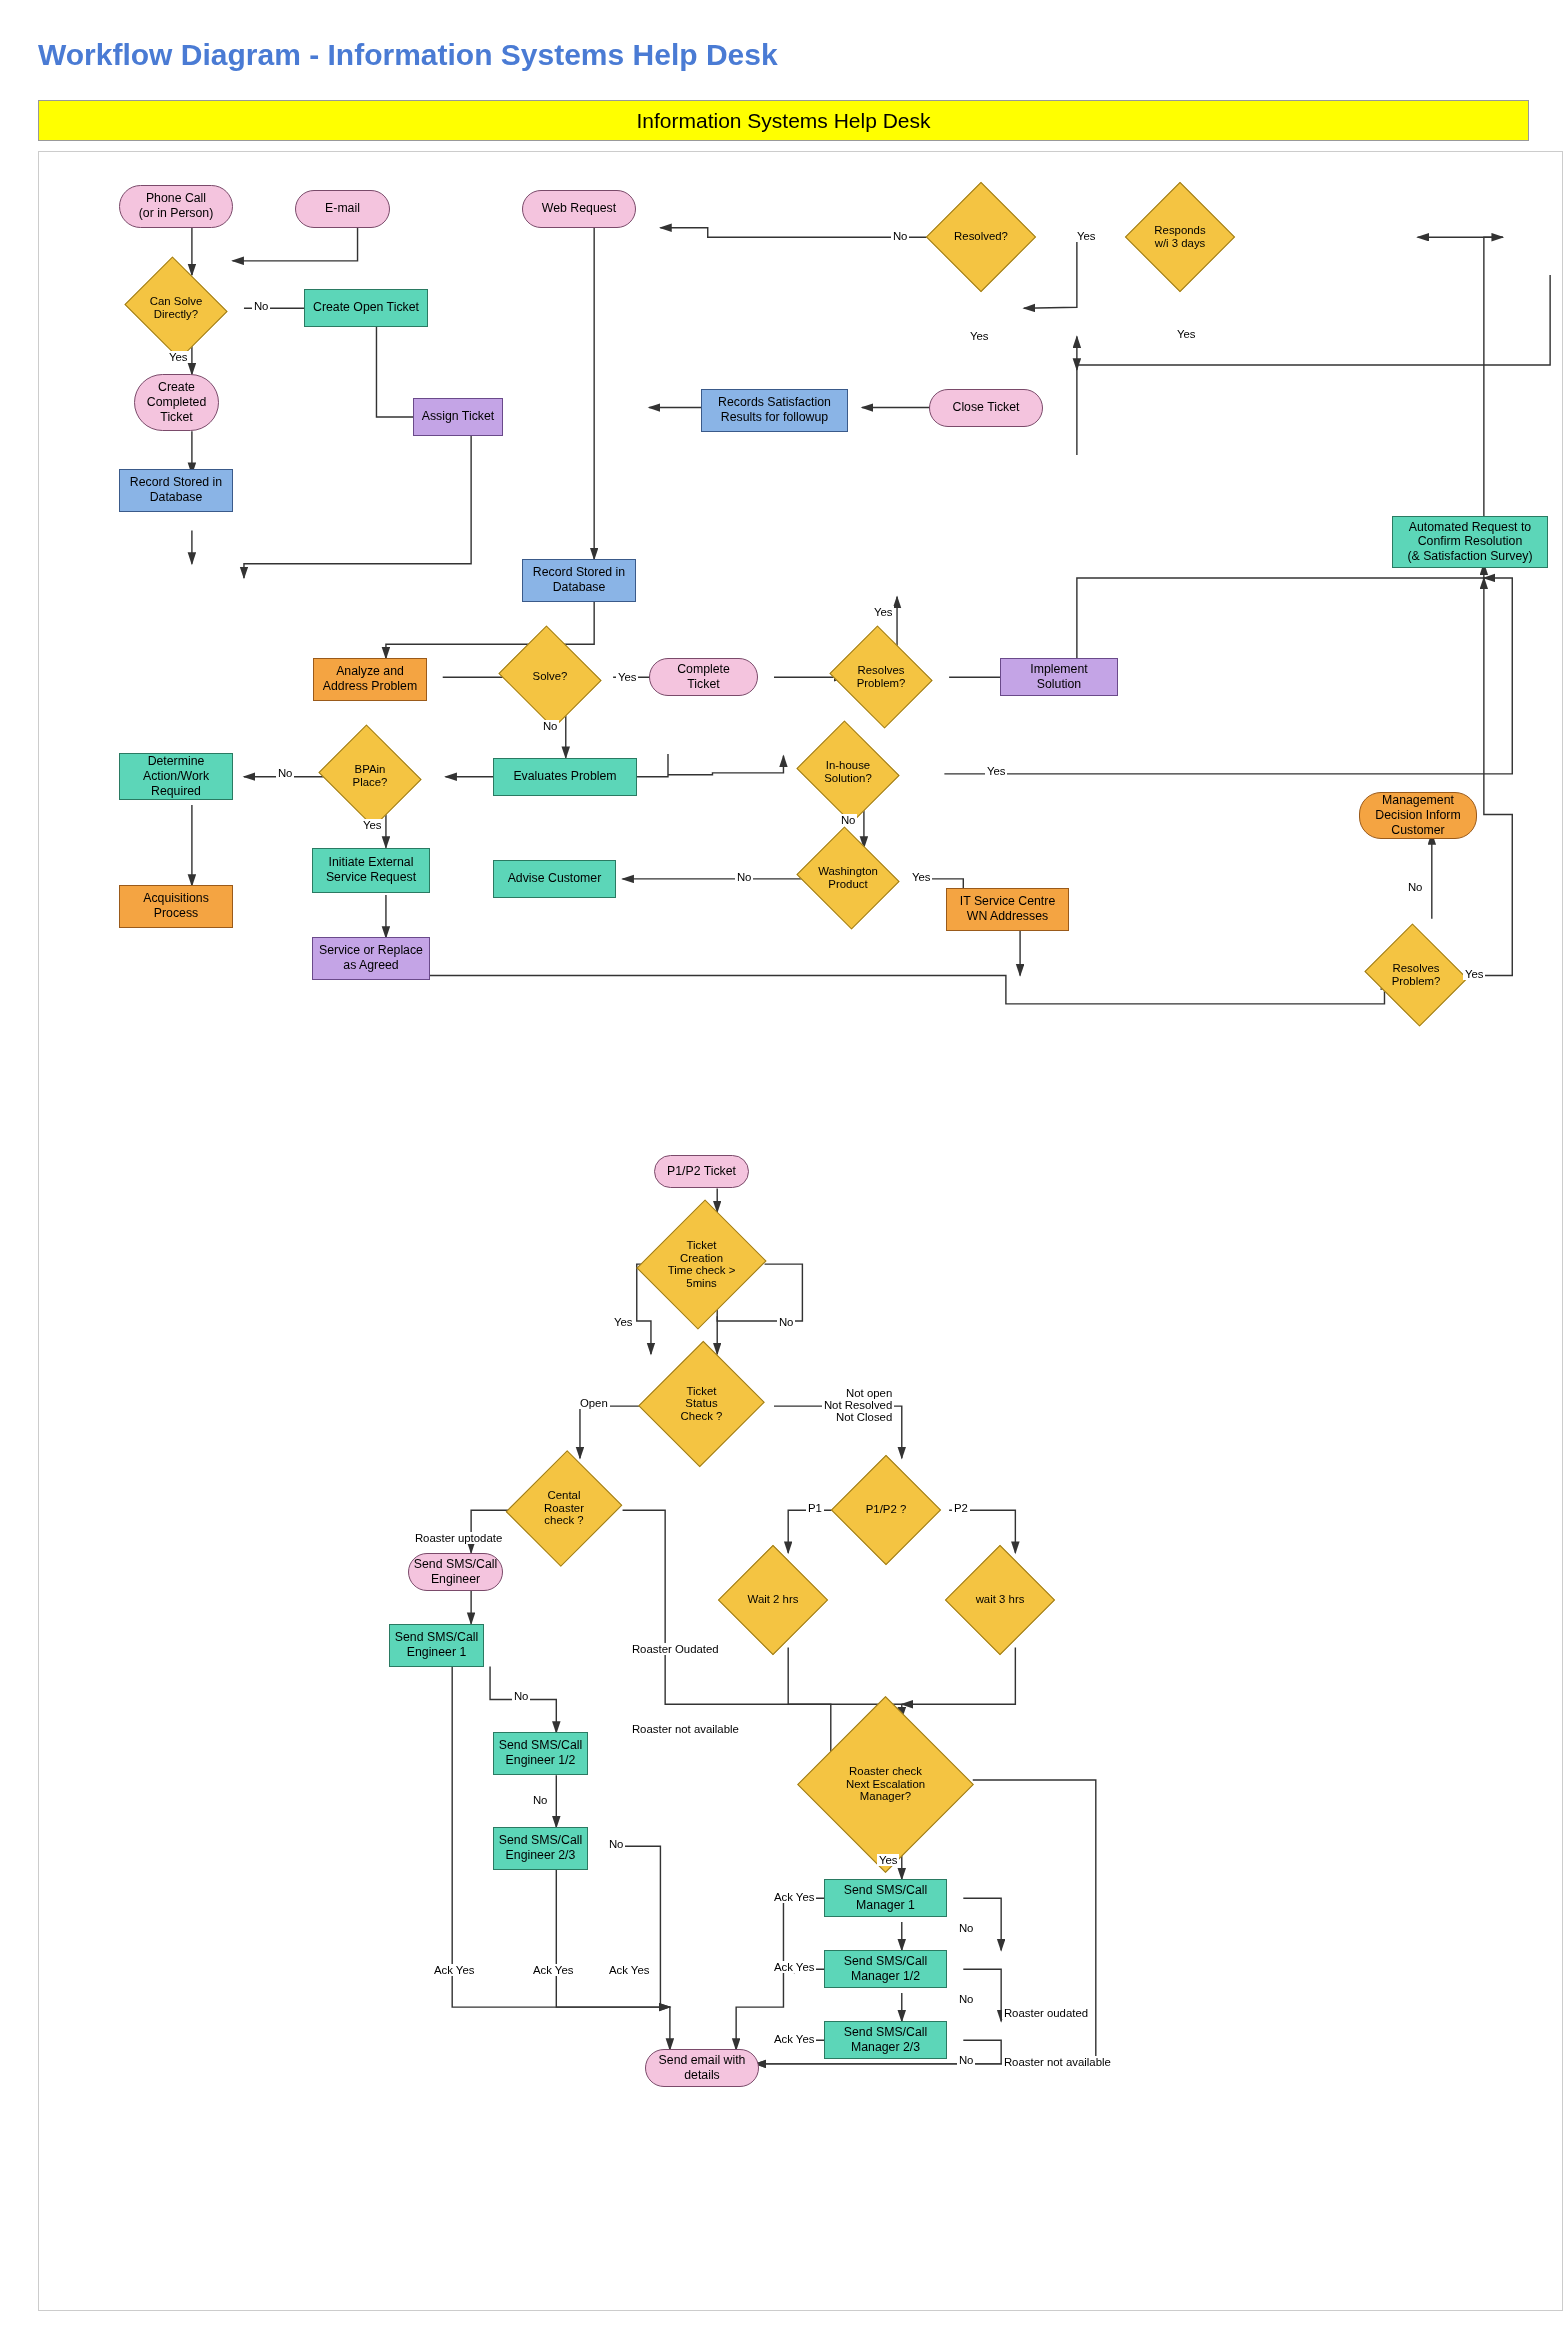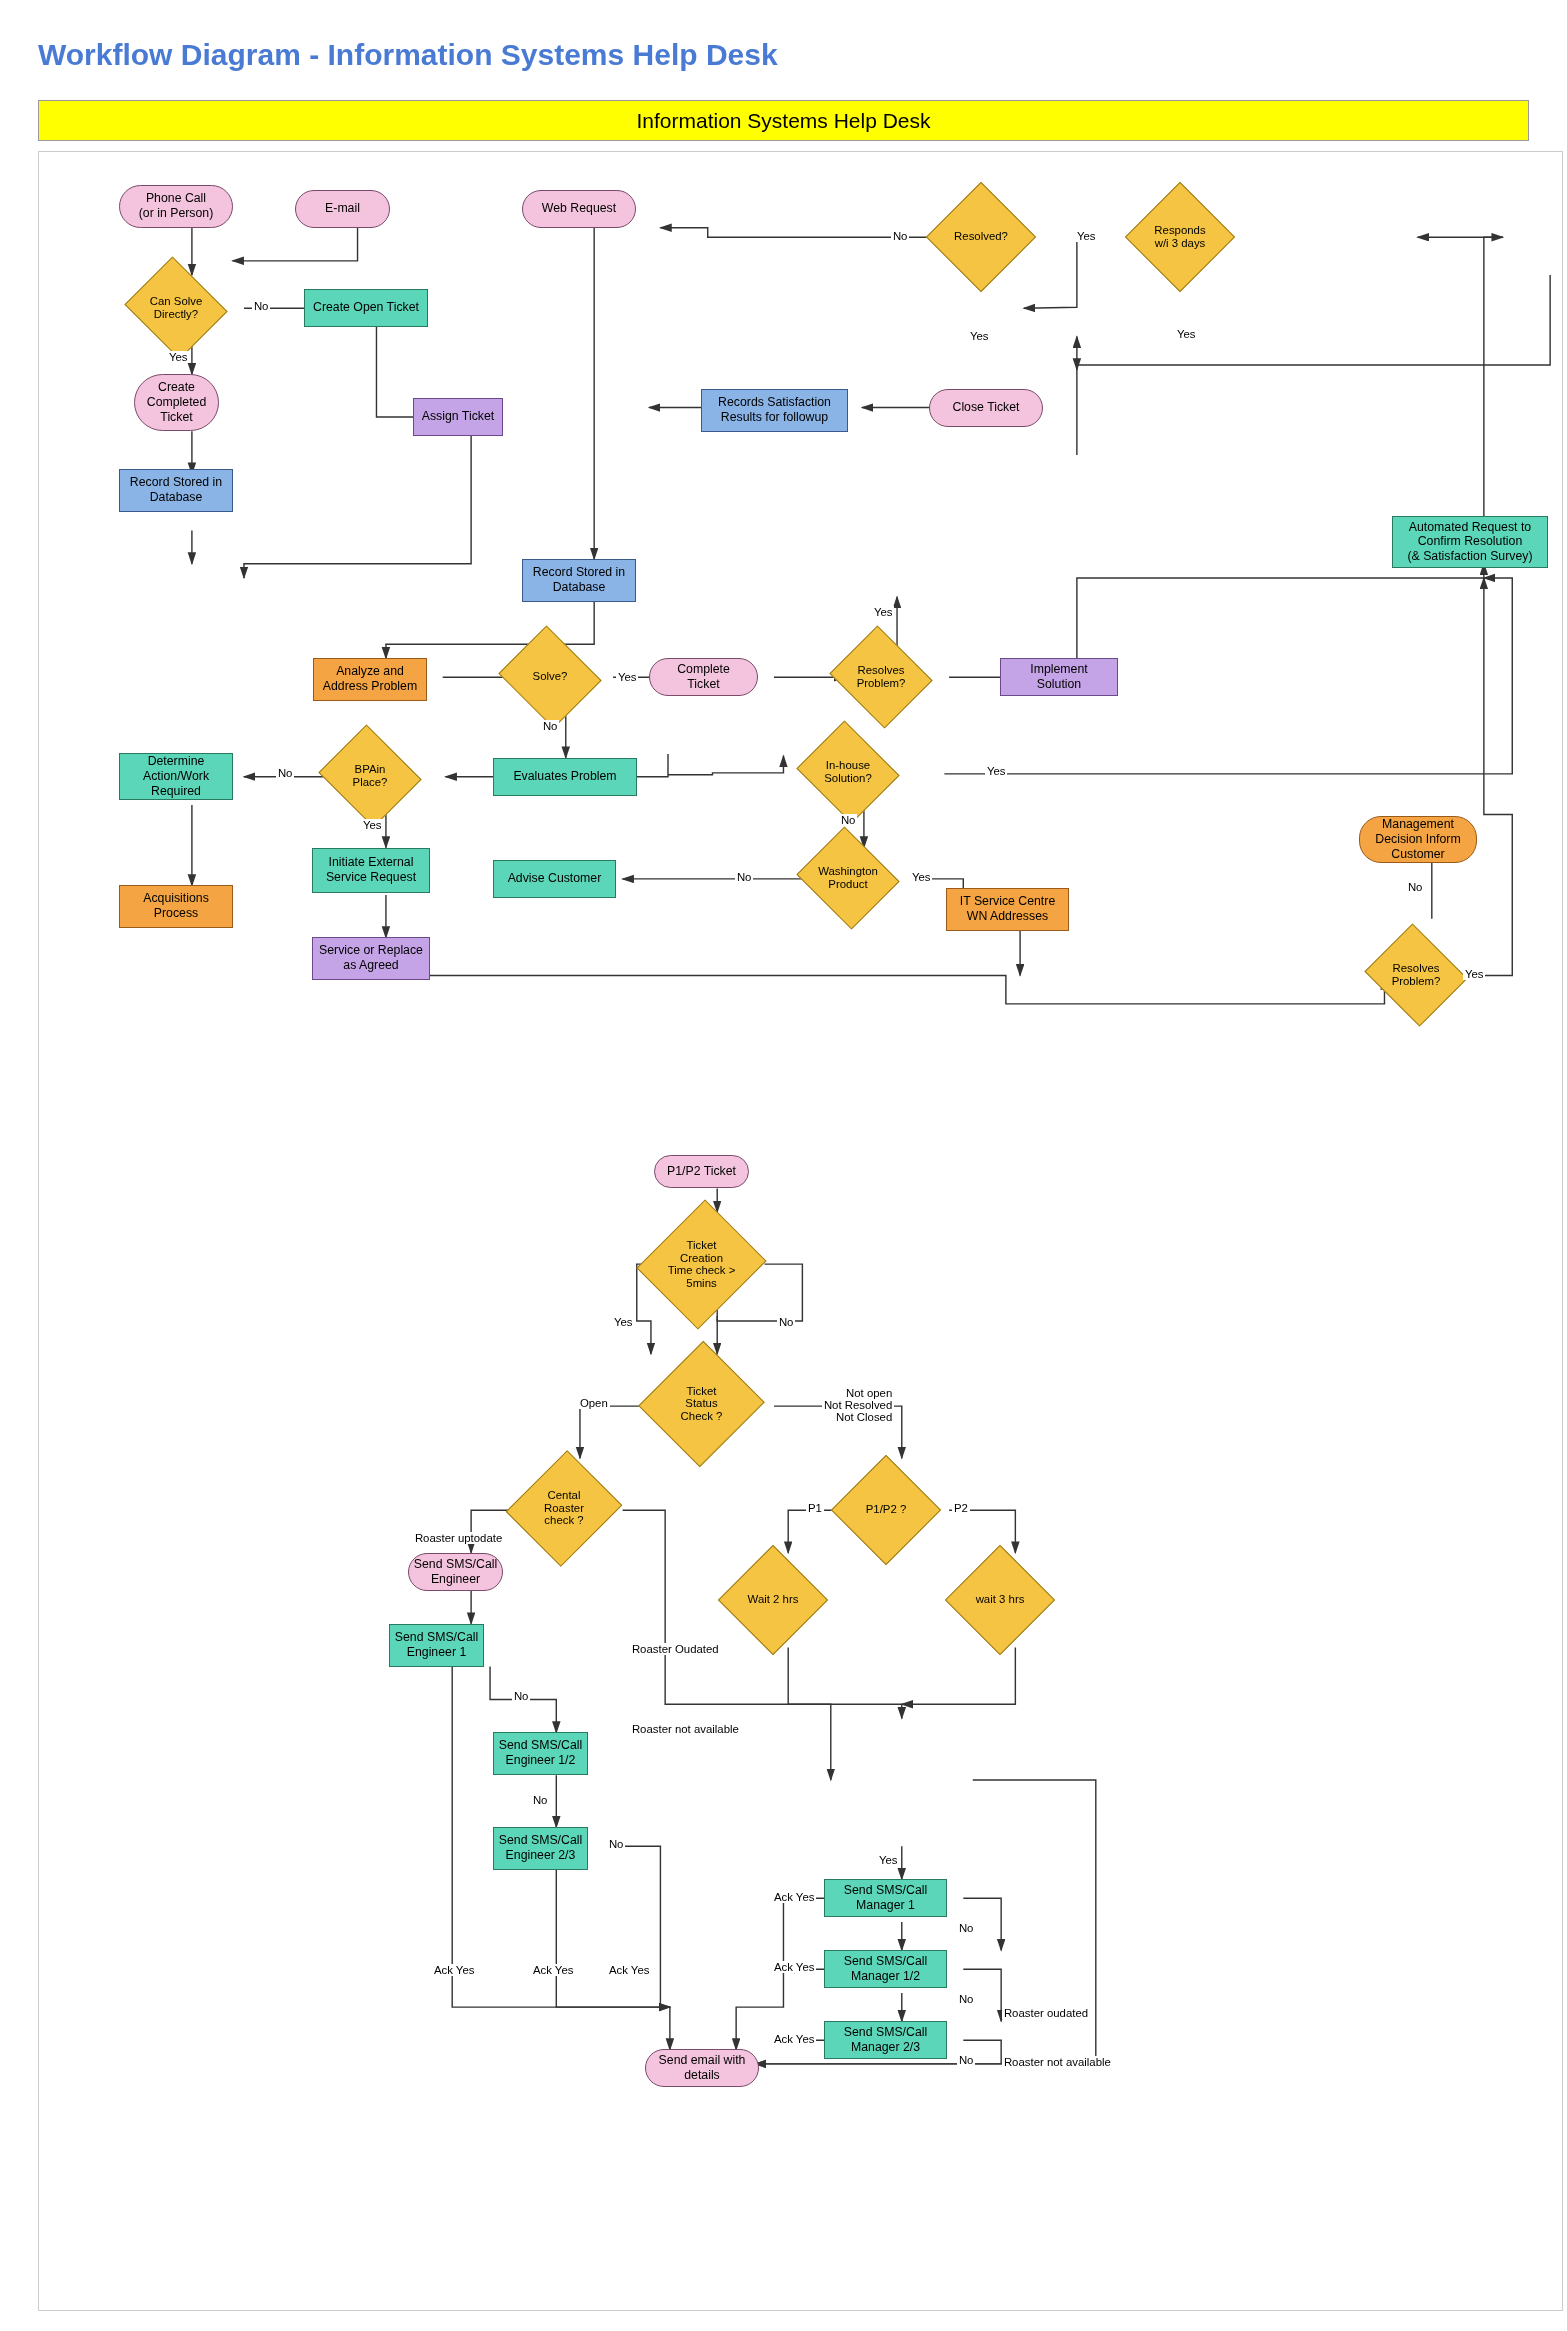--- a/index.html
+++ b/index.html
@@ -250,21 +250,21 @@
   <div class="diamond"></div>
       <div class="diamond-text" style="white-space: pre-line;">BPAin
 Place?</div>
 </div>
 <div class="node process-teal" style="left:454px;top:606px;width:144px;height:38px">Evaluates Problem</div>
 <div class="decision-wrap" style="left:771px;top:587px;width:76px;height:66px">
   <div class="diamond"></div>
       <div class="diamond-text" style="white-space: pre-line;">In-house
 Solution?</div>
 </div>
-<div class="node process-orange" style="left: 1320px; top: 664px; width: 118px; height: 47px; white-space: pre-line; border-radius: 22px;">Management
+<div class="node process-orange" style="left: 1320px; top: 640px; width: 118px; height: 47px; white-space: pre-line; border-radius: 22px;">Management
 Decision Inform
 Customer</div>
 
 <div class="node process-teal" style="left: 273px; top: 696px; width: 118px; height: 45px; white-space: pre-line;">Initiate External
 Service Request</div>
 <div class="node process-teal" style="left:454px;top:708px;width:123px;height:38px">Advise Customer</div>
 <div class="decision-wrap" style="left:771px;top:693px;width:76px;height:66px">
   <div class="diamond"></div>
       <div class="diamond-text" style="white-space: pre-line;">Washington
 Product</div>
@@ -314,20 +314,26 @@
 <div class="decision-wrap" style="left:923px;top:1410px;width:76px;height:76px">
   <div class="diamond"></div>
       <div class="diamond-text">wait 3 hrs</div>
 </div>
 <div class="node process-teal" style="left: 350px; top: 1472px; width: 95px; height: 43px; white-space: pre-line;">Send SMS/Call
 Engineer 1</div>
 <div class="node process-teal" style="left: 454px; top: 1580px; width: 95px; height: 43px; white-space: pre-line;">Send SMS/Call
 Engineer 1/2</div>
 <div class="node process-teal" style="left: 454px; top: 1675px; width: 95px; height: 43px; white-space: pre-line;">Send SMS/Call
 Engineer 2/3</div>
+<div class="decision-wrap" style="left:785px;top:1571px;width:123px;height:123px">
+  <div class="diamond"></div>
+      <div class="diamond-text" style="white-space: pre-line;">Roaster check
+Next Escalation
+Manager?</div>
+</div>
 <div class="node process-teal" style="left: 785px; top: 1727px; width: 123px; height: 38px; white-space: pre-line;">Send SMS/Call
 Manager 1</div>
 <div class="node process-teal" style="left: 785px; top: 1798px; width: 123px; height: 38px; white-space: pre-line;">Send SMS/Call
 Manager 1/2</div>
 <div class="node process-teal" style="left: 785px; top: 1869px; width: 123px; height: 38px; white-space: pre-line;">Send SMS/Call
 Manager 2/3</div>
 <div class="node terminator" style="left: 606px; top: 1897px; width: 114px; height: 38px; white-space: pre-line;">Send email with
 details</div>
 
 <div class="edge-label" style="left:213px;top:148px">No</div>

